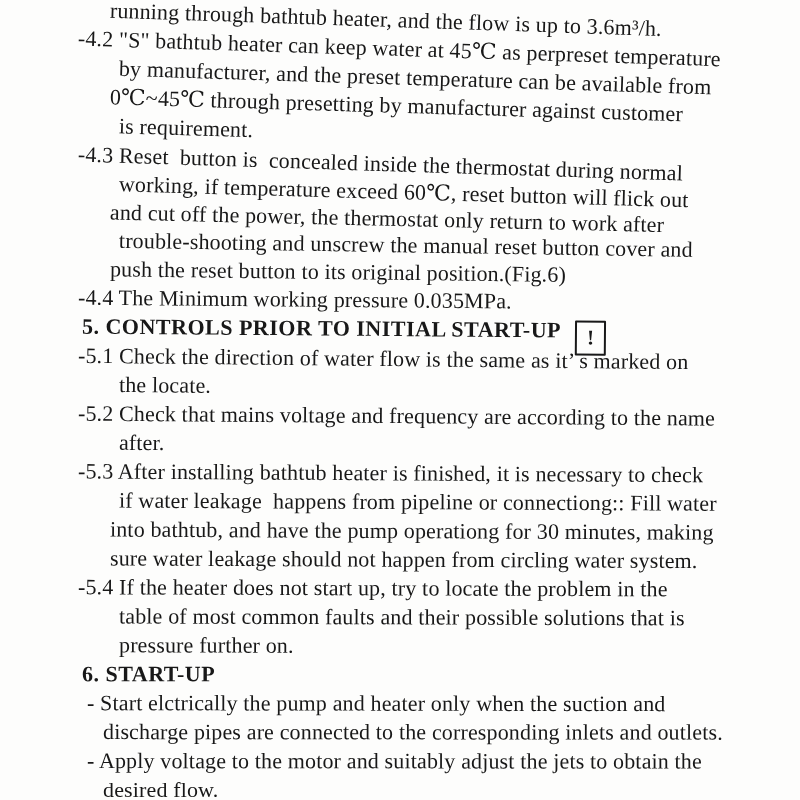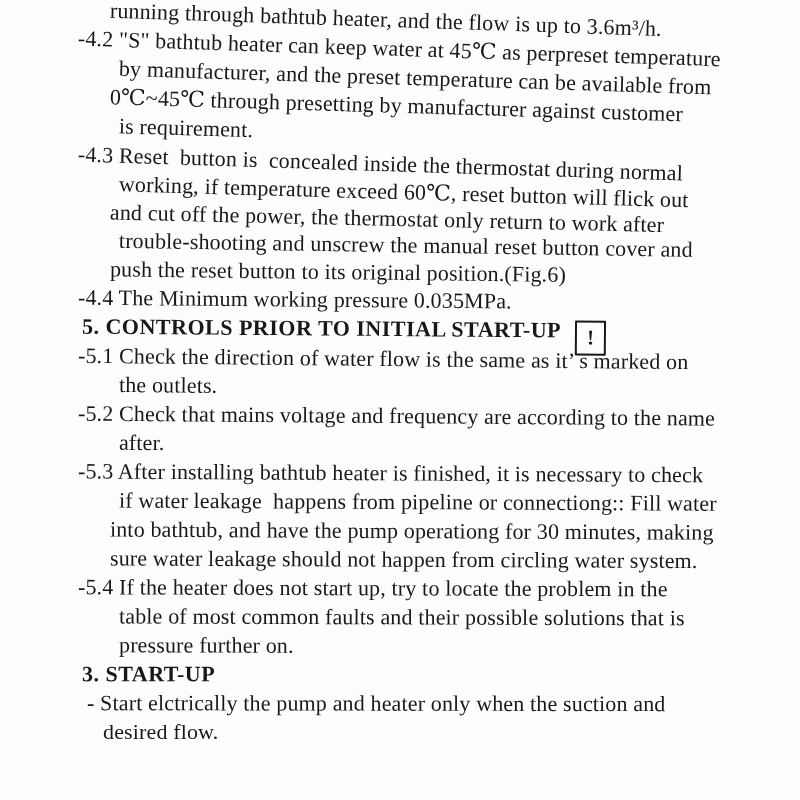--- a/index.html
+++ b/index.html
@@ -66,27 +66,29 @@
       <div class="line cont-tight" style="transform: rotate(1.7deg);"><span class="txt">0℃~45℃ through presetting by manufacturer against customer</span></div>
       <div class="line cont" style="transform: rotate(1.6deg);"><span class="txt">is requirement.</span></div>
       <div class="line item" style="transform: rotate(1.8deg);"><span class="txt">-4.3 Reset  button is  concealed inside the thermostat during normal</span></div>
       <div class="line cont" style="transform: rotate(1.6deg);"><span class="txt">working, if temperature exceed 60℃, reset button will flick out</span></div>
       <div class="line cont-tight" style="transform: rotate(1.3deg);"><span class="txt">and cut off the power, the thermostat only return to work after</span></div>
       <div class="line cont" style="transform: rotate(0.9deg);"><span class="txt">trouble-shooting and unscrew the manual reset button cover and</span></div>
       <div class="line cont-tight" style="transform: rotate(0.7deg);"><span class="txt">push the reset button to its original position.(Fig.6)</span></div>
       <div class="line item" style="transform: rotate(0.5deg);"><span class="txt">-4.4 The Minimum working pressure 0.035MPa.</span></div>
       <div class="line heading" style="transform: rotate(0.45deg);"><span class="txt">5. CONTROLS PRIOR TO INITIAL START-UP</span><span class="warn-box">!</span></div>
       <div class="line item" style="transform: rotate(0.6deg);"><span class="txt">-5.1 Check the direction of water flow is the same as it’ s marked on</span></div>
-      <div class="line cont" style="transform: rotate(0.5deg);"><span class="txt">the outlets.</span></div>
+      <div class="line cont" style="transform: rotate(0.5deg);"><span class="txt">the locate.</span></div>
       <div class="line item" style="transform: rotate(0.45deg);"><span class="txt">-5.2 Check that mains voltage and frequency are according to the name</span></div>
       <div class="line cont" style="transform: rotate(0.4deg);"><span class="txt">after.</span></div>
       <div class="line item" style="transform: rotate(0.35deg);"><span class="txt">-5.3 After installing bathtub heater is finished, it is necessary to check</span></div>
       <div class="line cont" style="transform: rotate(0.3deg);"><span class="txt">if water leakage  happens from pipeline or connectiong:: Fill water</span></div>
       <div class="line cont-tight" style="transform: rotate(0.3deg);"><span class="txt">into bathtub, and have the pump operationg for 30 minutes, making</span></div>
       <div class="line cont-tight" style="transform: rotate(0.25deg);"><span class="txt">sure water leakage should not happen from circling water system.</span></div>
       <div class="line item" style="transform: rotate(0.2deg);"><span class="txt">-5.4 If the heater does not start up, try to locate the problem in the</span></div>
       <div class="line cont" style="transform: rotate(0.2deg);"><span class="txt">table of most common faults and their possible solutions that is</span></div>
       <div class="line cont" style="transform: rotate(0.15deg);"><span class="txt">pressure further on.</span></div>
-      <div class="line heading" style="transform: rotate(0.1deg);"><span class="txt">3. START-UP</span></div>
+      <div class="line heading" style="transform: rotate(0.1deg);"><span class="txt">6. START-UP</span></div>
       <div class="line dash" style="transform: rotate(0.1deg);"><span class="txt">- Start elctrically the pump and heater only when the suction and</span></div>
+      <div class="line dash-cont" style="transform: rotate(0.05deg);"><span class="txt">discharge pipes are connected to the corresponding inlets and outlets.</span></div>
+      <div class="line dash" style="transform: rotate(0.05deg);"><span class="txt">- Apply voltage to the motor and suitably adjust the jets to obtain the</span></div>
       <div class="line dash-cont" style="transform: rotate(0deg);"><span class="txt">desired flow.</span></div>
     </div>
 </div>
 
 </body></html>

